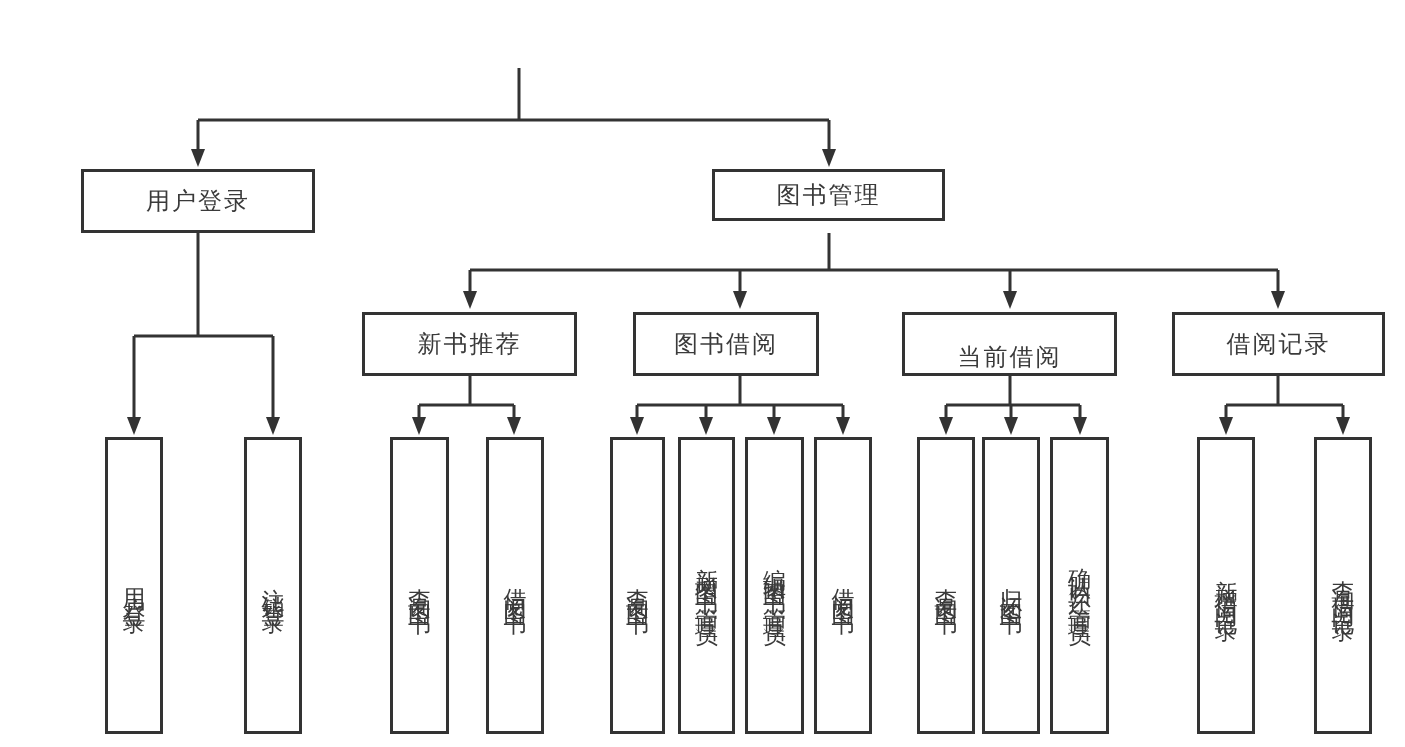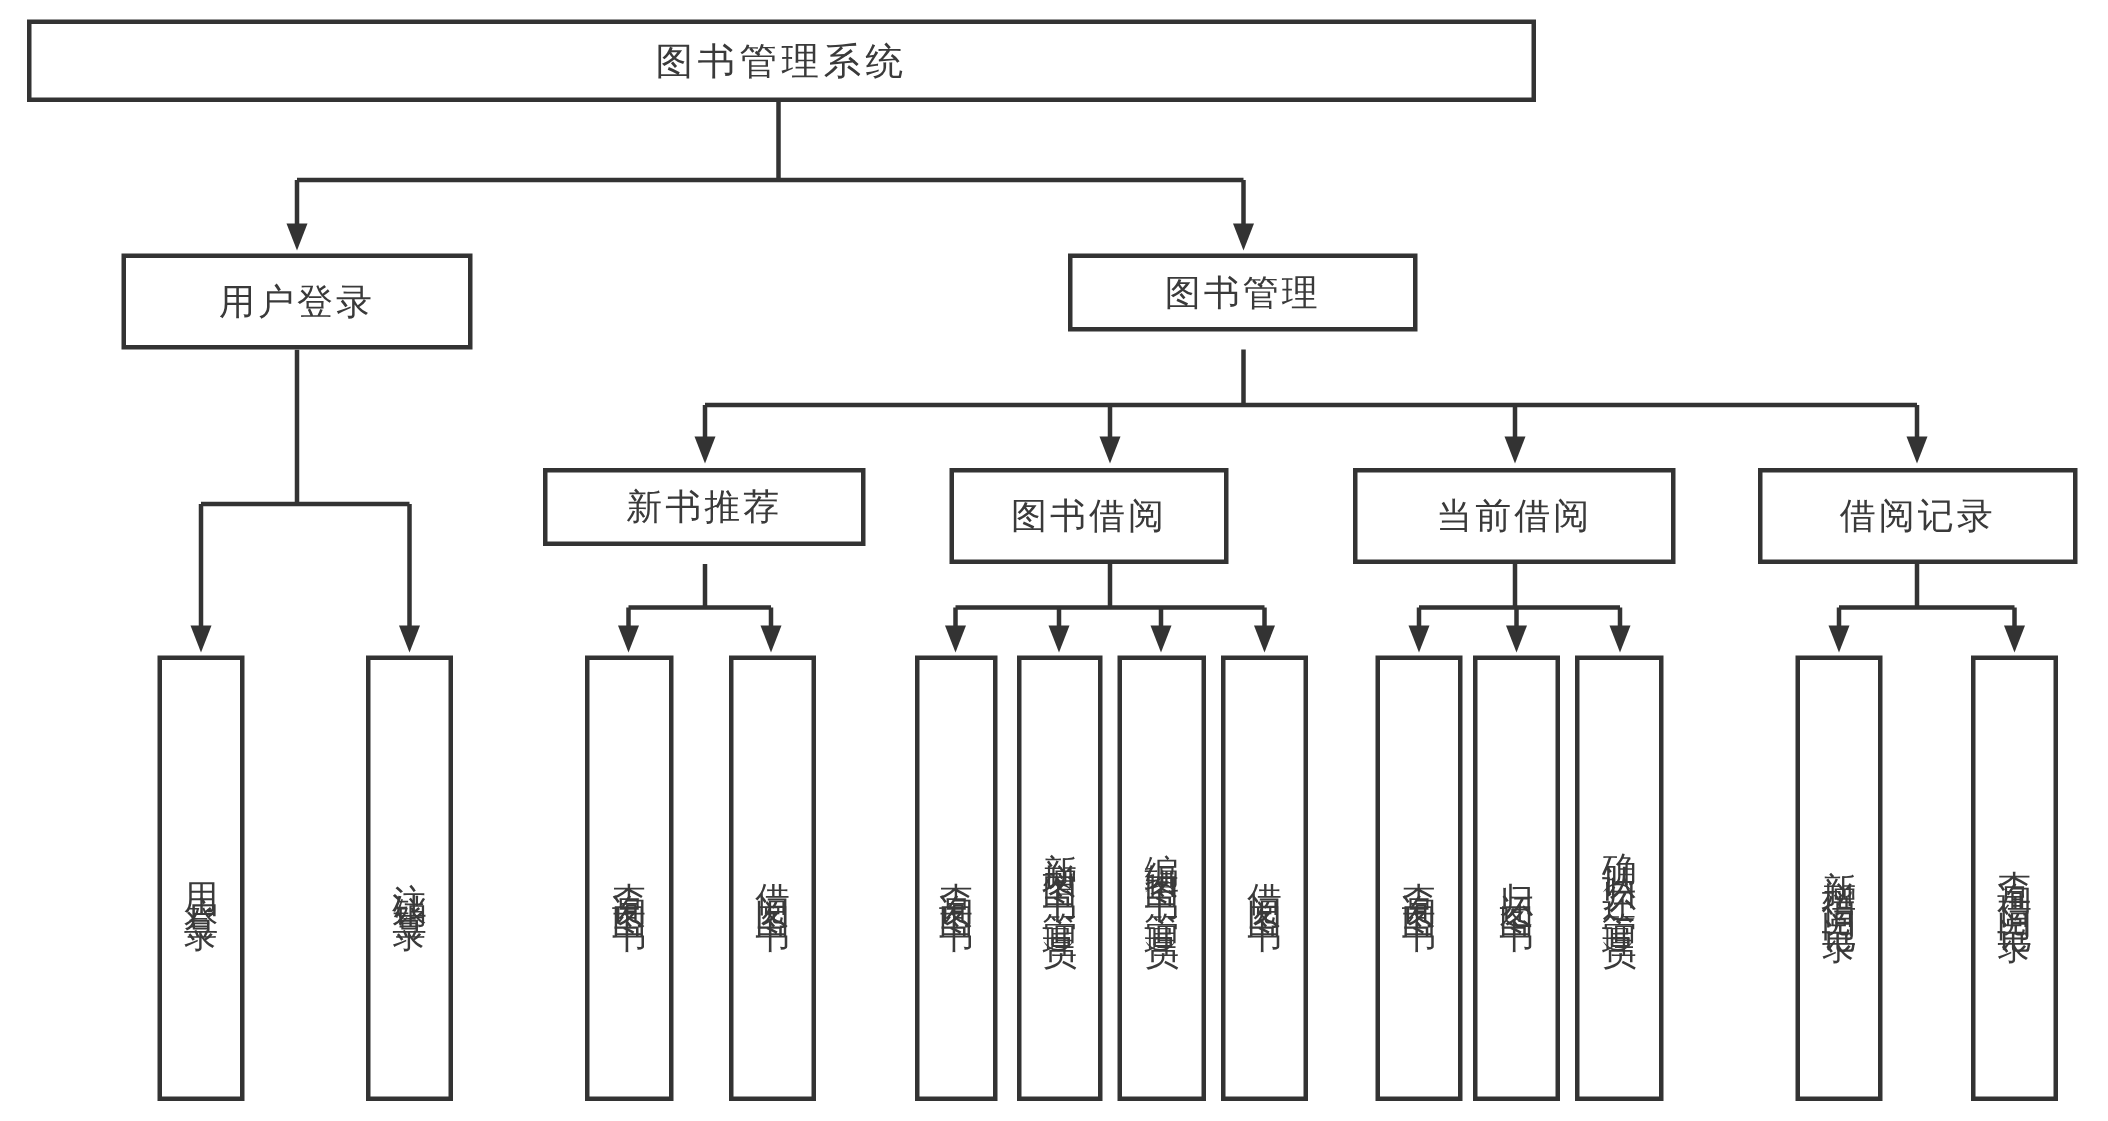--- a/index.html
+++ b/index.html
@@ -71,38 +71,35 @@
       <path d="M767 417 L781 417 L774 435 Z"></path>
       <path d="M836 417 L850 417 L843 435 Z"></path>
       <path d="M939 417 L953 417 L946 435 Z"></path>
       <path d="M1004 417 L1018 417 L1011 435 Z"></path>
       <path d="M1073 417 L1087 417 L1080 435 Z"></path>
       <path d="M1219 417 L1233 417 L1226 435 Z"></path>
       <path d="M1336 417 L1350 417 L1343 435 Z"></path>
     </g>
   </svg>
 
-  <div class="box" style="left:18px;top:13px;width:1006px;height:55px;">
-    <span class="hlabel title">图书管理系统</span>
-  </div>
 
   <div class="box" style="left:81px;top:169px;width:234px;height:64px;">
     <span class="hlabel">用户登录</span>
   </div>
   <div class="box" style="left:712px;top:169px;width:233px;height:52px;">
     <span class="hlabel">图书管理</span>
   </div>
 
-  <div class="box" style="left:362px;top:312px;width:215px;height:52px;justify-content:center;">
+  <div class="box" style="left:362px;top:312px;width:215px;height:64px;justify-content:center;">
     <span class="hlabel">新书推荐</span>
   </div>
   <div class="box" style="left:633px;top:312px;width:186px;height:64px;">
     <span class="hlabel">图书借阅</span>
   </div>
-  <div class="box" style="left:902px;top:312px;width:215px;height:64px;">
+  <div class="box" style="left:902px;top:312px;width:215px;height:64px;align-items:flex-end;">
     <span class="hlabel">当前借阅</span>
   </div>
   <div class="box" style="left:1172px;top:312px;width:213px;height:64px;">
     <span class="hlabel">借阅记录</span>
   </div>
 
   <div class="box" style="left:105px;top:437px;width:58px;height:297px;">
     <span class="vtext">用户登录</span>
   </div>
   <div class="box" style="left:244px;top:437px;width:58px;height:297px;">

